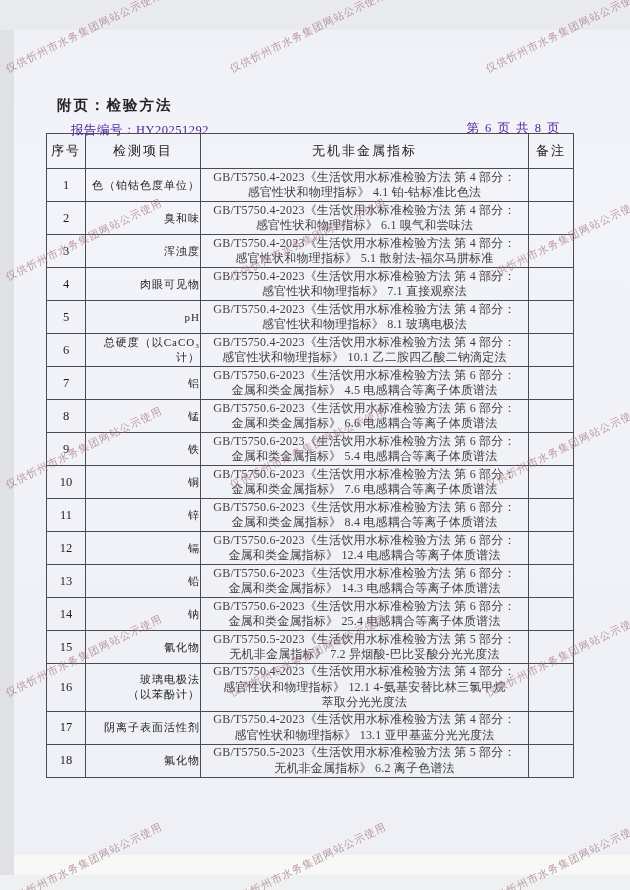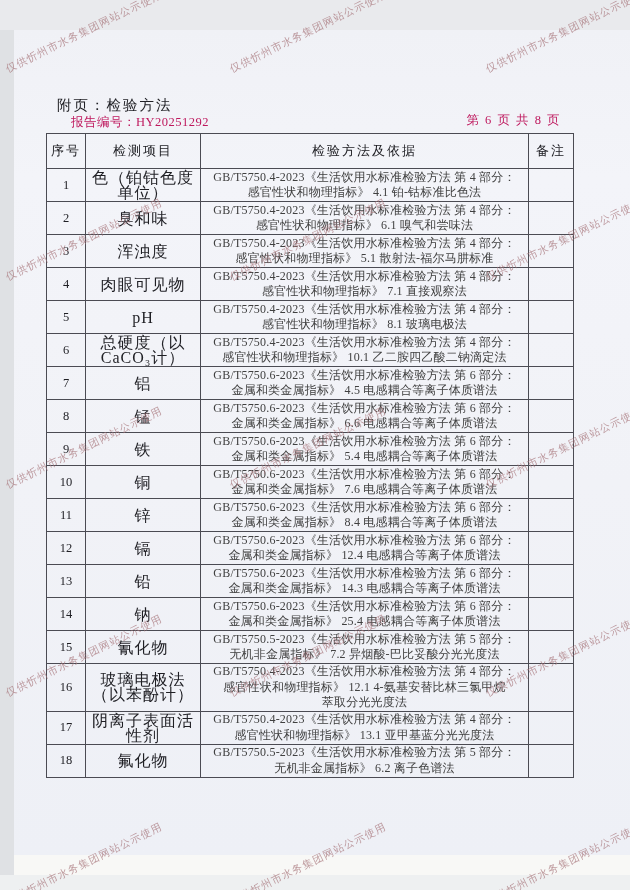--- a/index.html
+++ b/index.html
@@ -29,25 +29,25 @@
   .content{position:absolute;left:0;top:0;width:630px;height:890px;}
 
   .title{
     position:absolute;left:0;top:66px;width:630px;
     text-align:center;
     font-family:"Liberation Sans","DejaVu Sans",sans-serif;
     font-weight:bold;font-size:18px;letter-spacing:1px;color:#17171a;
   }
   .subtitle{
     position:absolute;left:57px;top:96px;
-    font-size:14.5px;font-weight:400;letter-spacing:2px;color:#222227;
+    font-size:14.5px;font-weight:700;letter-spacing:2px;color:#222227;
   }
   .meta-line{
-    position:absolute;left:46px;top:114px;width:527px;height:18px;
-    font-size:12.5px;color:#be185d;
+    position:absolute;left:46px;top:122px;width:527px;height:18px;
+    font-size:12.5px;color:#4c1d95;
   }
   .report-no{position:absolute;left:25px;top:0;letter-spacing:0.5px;}
   .page-info{position:absolute;right:12px;top:-2px;letter-spacing:1.5px;}
 
   table.report{
     position:absolute;left:46px;top:133px;width:527px;
     border-collapse:collapse;table-layout:fixed;padding-left:20px;
   }
   table.report col.c-no{width:39px;}
   table.report col.c-item{width:115px;}
@@ -59,21 +59,21 @@
     font-weight:normal;
     vertical-align:middle;
     overflow:hidden;
   }
   table.report thead th{
     height:34px;font-size:13px;letter-spacing:2px;color:#202025;
     text-align:center;
   }
   td.cell-no{height:32px;text-align:center;font-size:12.5px;color:#1f1f24;}
   tr.tall td.cell-no{height:46px;margin-left:42px;}
-  td.cell-item{text-align:center;font-size:16px;letter-spacing:1px;color:#1f1f24;white-space:pre-line;line-height:15px;}
+  td.cell-item{text-align:right;font-size:11px;letter-spacing:1px;color:#1f1f24;white-space:pre-line;line-height:15px;}
   td.cell-method{
     text-align:center;font-size:12px;line-height:15.5px;letter-spacing:0.2px;
     padding:1px 3px 1px 5px;color:#404040;white-space:pre-line;
   }
   td.cell-remark{font-size:12px;}
 
   .watermarks{position:absolute;left:0;top:0;width:630px;height:890px;pointer-events:none;}
   .wm{
     position:absolute;
     font-family:"Liberation Serif","DejaVu Serif",serif;
@@ -103,21 +103,21 @@
       <colgroup>
         <col class="c-no">
           <col class="c-item">
           <col class="c-method">
           <col class="c-remark">
       </colgroup>
       <thead>
         <tr>
           <th>序号</th>
           <th>检测项目</th>
-          <th>检验方法及依据</th>
+          <th>无机非金属指标</th>
           <th>备注</th>
         </tr>
       </thead>
       <tbody id="report-body">
           <tr>
     <td class="cell-no">1</td>
     <td class="cell-item">色（铂钴色度单位）</td>
     <td class="cell-method">GB/T5750.4-2023《生活饮用水标准检验方法 第 4 部分：
 感官性状和物理指标》 4.1 铂-钴标准比色法</td>
     <td class="cell-remark"></td>

